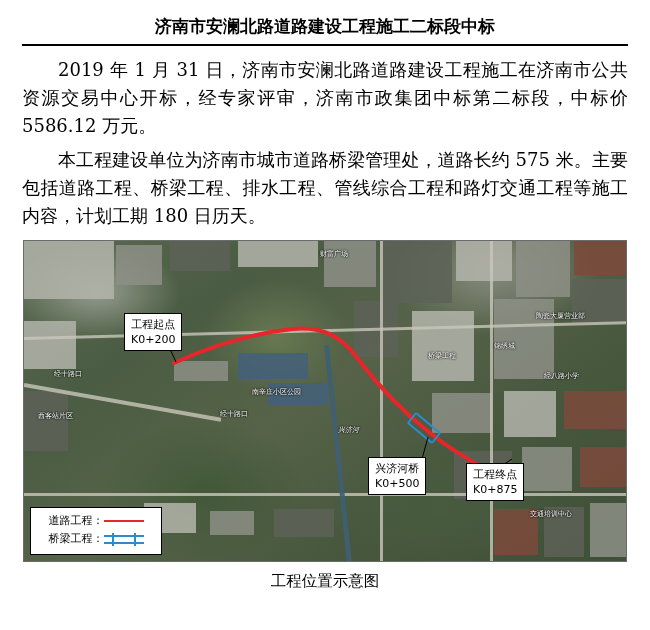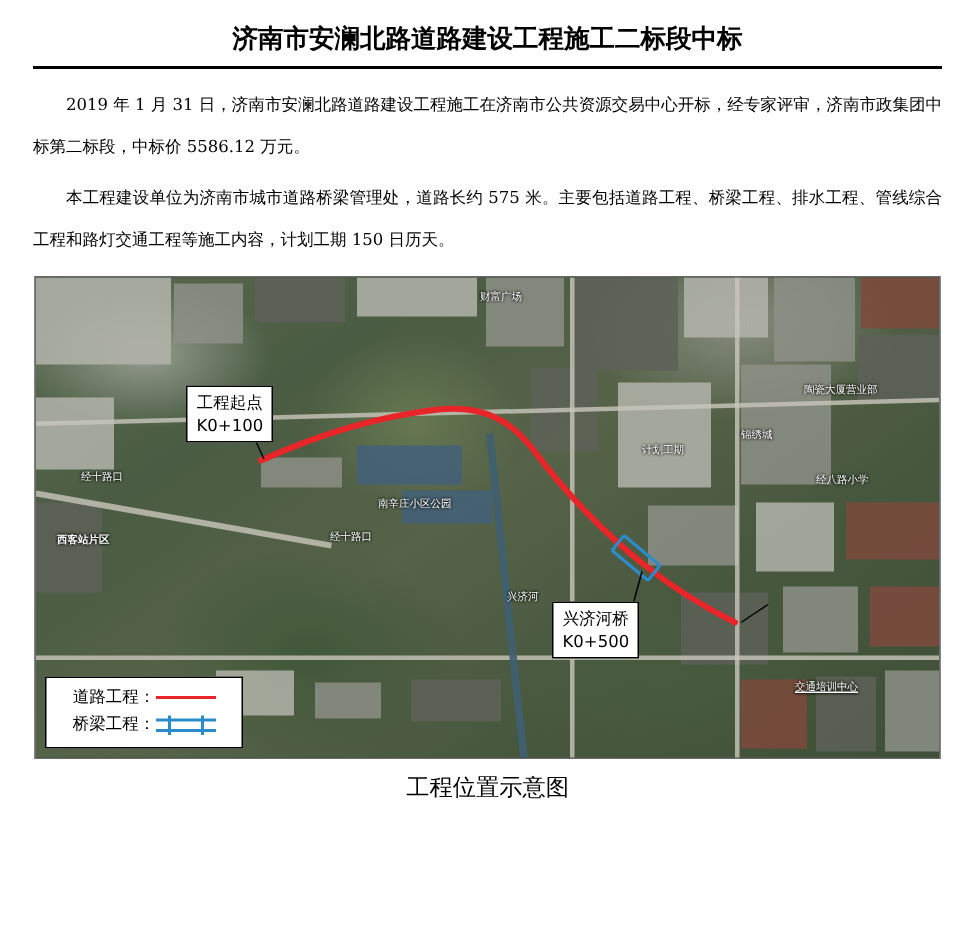--- a/index.html
+++ b/index.html
@@ -30,21 +30,21 @@
     margin: 12px 0 2px 0;
     line-height: 28px;
   }
   .title-rule {
     height: 2px;
     background: #000000;
     margin: 4px 0 10px 0;
   }
   .para {
     font-family: "DejaVu Serif", "Liberation Serif", serif;
-    font-size: 11px;
+    font-size: 18px;
     line-height: 28px;
     color: #000000;
     text-align: justify;
     text-justify: inter-ideograph;
     text-indent: 2em;
     margin: 0 0 6px 0;
   }
   .figure-wrap {
     margin-top: 10px;
     position: relative;
@@ -171,21 +171,21 @@
 </style>
 </head>
 <body>
 
 <div class="page">
 
   <div class="doc-title">济南市安澜北路道路建设工程施工二标段中标</div>
   <div class="title-rule"></div>
 
   <p class="para">2019 年 1 月 31 日，济南市安澜北路道路建设工程施工在济南市公共资源交易中心开标，经专家评审，济南市政集团中标第二标段，中标价 5586.12 万元。</p>
-  <p class="para">本工程建设单位为济南市城市道路桥梁管理处，道路长约 575 米。主要包括道路工程、桥梁工程、排水工程、管线综合工程和路灯交通工程等施工内容，计划工期 150 日历天。</p>
+  <p class="para">本工程建设单位为济南市城市道路桥梁管理处，道路长约 575 米。主要包括道路工程、桥梁工程、排水工程、管线综合工程和路灯交通工程等施工内容，计划工期 180 日历天。</p>
 
   <div class="figure-wrap">
     <div class="sat"></div>
 
     <div class="blk light" style="left:0px;top:0px;width:90px;height:58px;"></div>
     <div class="blk" style="left:92px;top:4px;width:46px;height:40px;"></div>
     <div class="blk dark" style="left:146px;top:0px;width:60px;height:30px;"></div>
     <div class="blk light" style="left:214px;top:0px;width:80px;height:26px;"></div>
     <div class="blk" style="left:300px;top:0px;width:52px;height:46px;"></div>
     <div class="blk dark" style="left:358px;top:0px;width:70px;height:62px;"></div>
@@ -236,37 +236,41 @@
         </g>
 
         <line x1="146" y1="108" x2="152" y2="121" stroke="#000" stroke-width="1"></line>
         <line x1="398" y1="218" x2="404" y2="196" stroke="#000" stroke-width="1"></line>
         <line x1="488" y1="218" x2="470" y2="230" stroke="#000" stroke-width="1"></line>
       </svg>
     </div>
 
     <div class="map-label" style="left:296px;top:8px;">财富广场</div>
     <div class="map-label" style="left:512px;top:70px;">陶瓷大厦营业部</div>
-    <div class="map-label" style="left:404px;top:110px;">计划工期</div>
+    <div class="map-label" style="left:404px;top:110px;">桥梁工程</div>
     <div class="map-label" style="left:520px;top:130px;">经八路小学</div>
     <div class="map-label" style="left:30px;top:128px;">经十路口</div>
-    <div class="map-label" style="left:14px;top:170px;font-weight:bold;">西客站片区</div>
+    <div class="map-label" style="left:14px;top:170px;">西客站片区</div>
     <div class="map-label" style="left:470px;top:100px;">锦绣城</div>
     <div class="map-label" style="left:228px;top:146px;">南辛庄小区公园</div>
-    <div class="map-label" style="left:314px;top:208px;">兴济河</div>
+    <div class="map-label" style="left:314px;top:184px;font-style:italic;">兴济河</div>
     <div class="map-label" style="left:196px;top:168px;">经十路口</div>
-    <div class="map-label" style="left:506px;top:268px;text-decoration:underline;">交通培训中心</div>
+    <div class="map-label" style="left:506px;top:268px;">交通培训中心</div>
 
     <div class="callout" style="left:100px;top:72px;">
       <span>工程起点</span>
-      <span class="l2">K0+100</span>
+      <span class="l2">K0+200</span>
     </div>
     <div class="callout" style="left:344px;top:216px;">
       <span>兴济河桥</span>
       <span class="l2">K0+500</span>
+    </div>
+    <div class="callout" style="left:442px;top:222px;">
+      <span>工程终点</span>
+      <span class="l2">K0+875</span>
     </div>
 
     <div class="legend">
       <div class="legend-row">
         <span>道路工程：</span>
         <span class="legend-swatch-line"></span>
       </div>
       <div class="legend-row">
         <span>桥梁工程：</span>
         <span class="legend-swatch-bridge">

